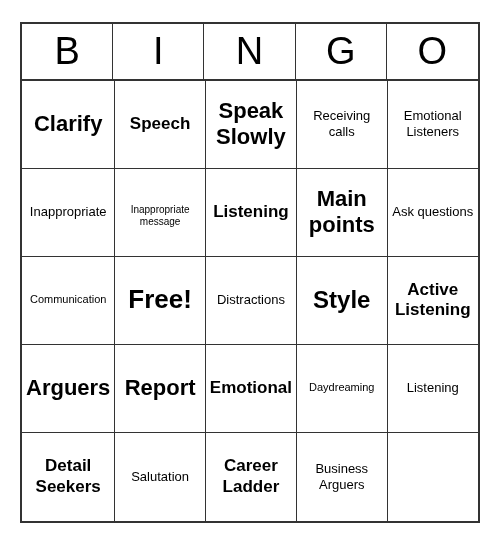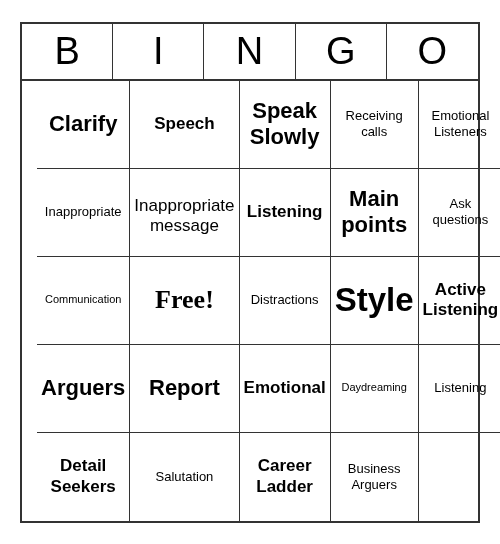--- a/index.html
+++ b/index.html
@@ -28,21 +28,20 @@
       padding: 6px 0;
       border-right: 1px solid #333;
     }
     .bingo-header-cell:last-child {
       border-right: none;
     }
     .bingo-grid {
       display: grid;
       grid-template-columns: repeat(5, 1fr);
       grid-template-rows: repeat(5, 88px);
-      padding-left: 15px;
     }
     .bingo-cell {
       border-right: 1px solid #333;
       border-bottom: 1px solid #333;
       display: flex;
       align-items: center;
       justify-content: center;
       text-align: center;
       padding: 4px;
       position: relative;
@@ -55,31 +54,30 @@
     }
     .cell-text {
       font-size: 13px;
       line-height: 1.2;
     }
     .cell-text.large {
       font-size: 22px;
       font-weight: bold;
     }
     .cell-text.xlarge {
-      font-size: 33px;
+      font-size: 24px;
       font-weight: bold;
     }
     .cell-text.medium {
       font-size: 17px;
       font-weight: bold;
     }
     .cell-text.free {
       font-size: 26px;
       font-weight: bold;
-      font-family: Liberation Serif, serif;
     }
   </style>
 </head>
 <body>
 
 <div class="bingo-card">
   <div class="bingo-header">
   <div class="bingo-header-cell">B</div>
       <div class="bingo-header-cell">I</div>
       <div class="bingo-header-cell">N</div>
@@ -99,21 +97,21 @@
       <div class="bingo-cell">
         <span class="cell-text">Receiving calls</span>
       </div>
       <div class="bingo-cell">
         <span class="cell-text">Emotional Listeners</span>
       </div>
       <div class="bingo-cell">
         <span class="cell-text">Inappropriate</span>
       </div>
       <div class="bingo-cell">
-        <span class="cell-text" style="font-size: 17px; margin-top: 8px;">Inappropriate message</span>
+        <span class="cell-text" style="font-size: 10px; margin-top: 8px;">Inappropriate message</span>
       </div>
       <div class="bingo-cell">
         <span class="cell-text medium">Listening</span>
       </div>
       <div class="bingo-cell">
         <span class="cell-text large">Main points</span>
       </div>
       <div class="bingo-cell">
         <span class="cell-text">Ask questions</span>
       </div>

